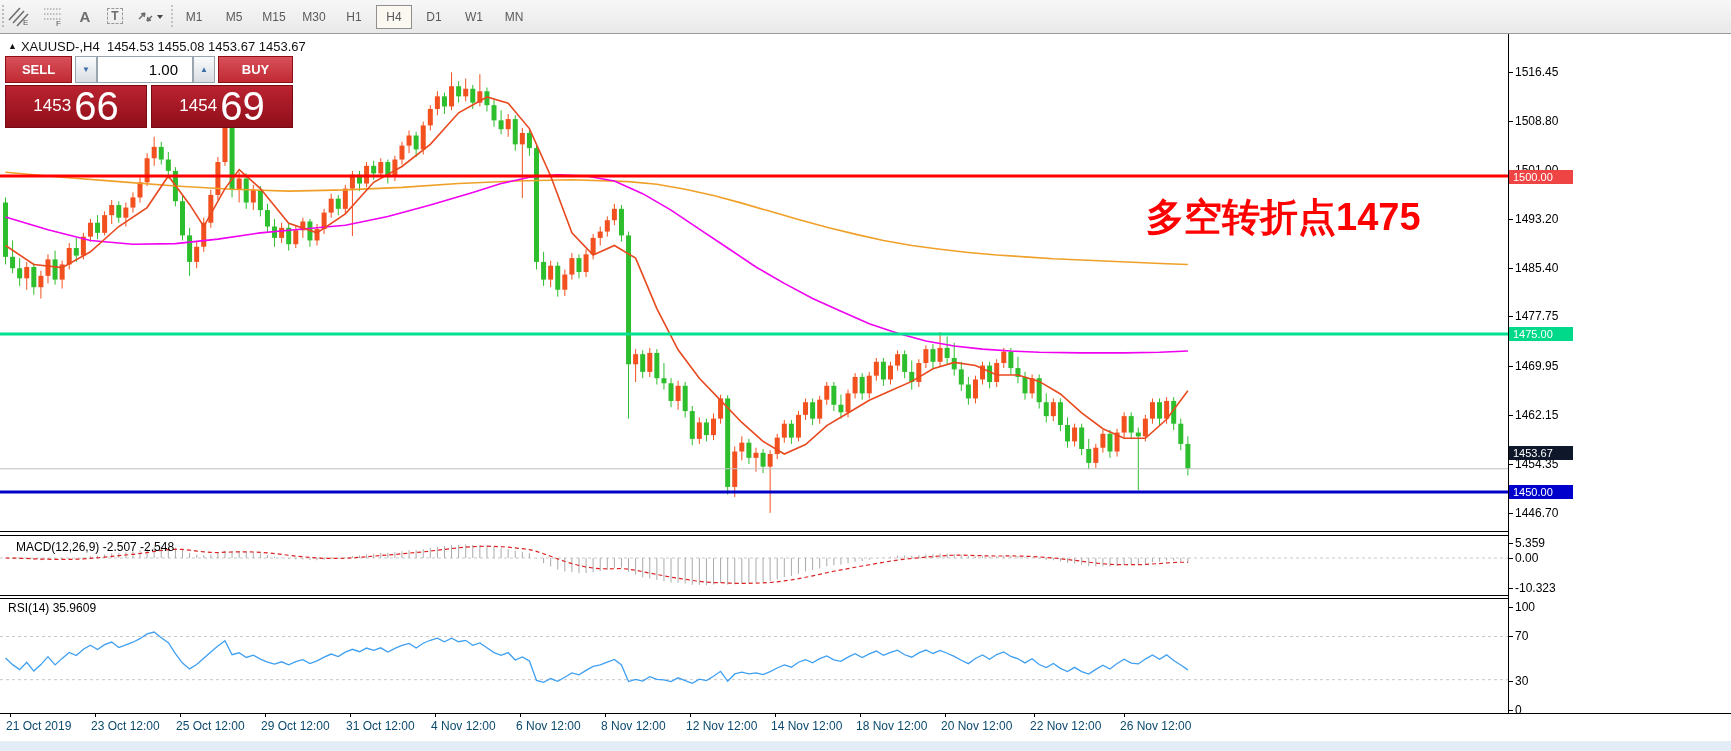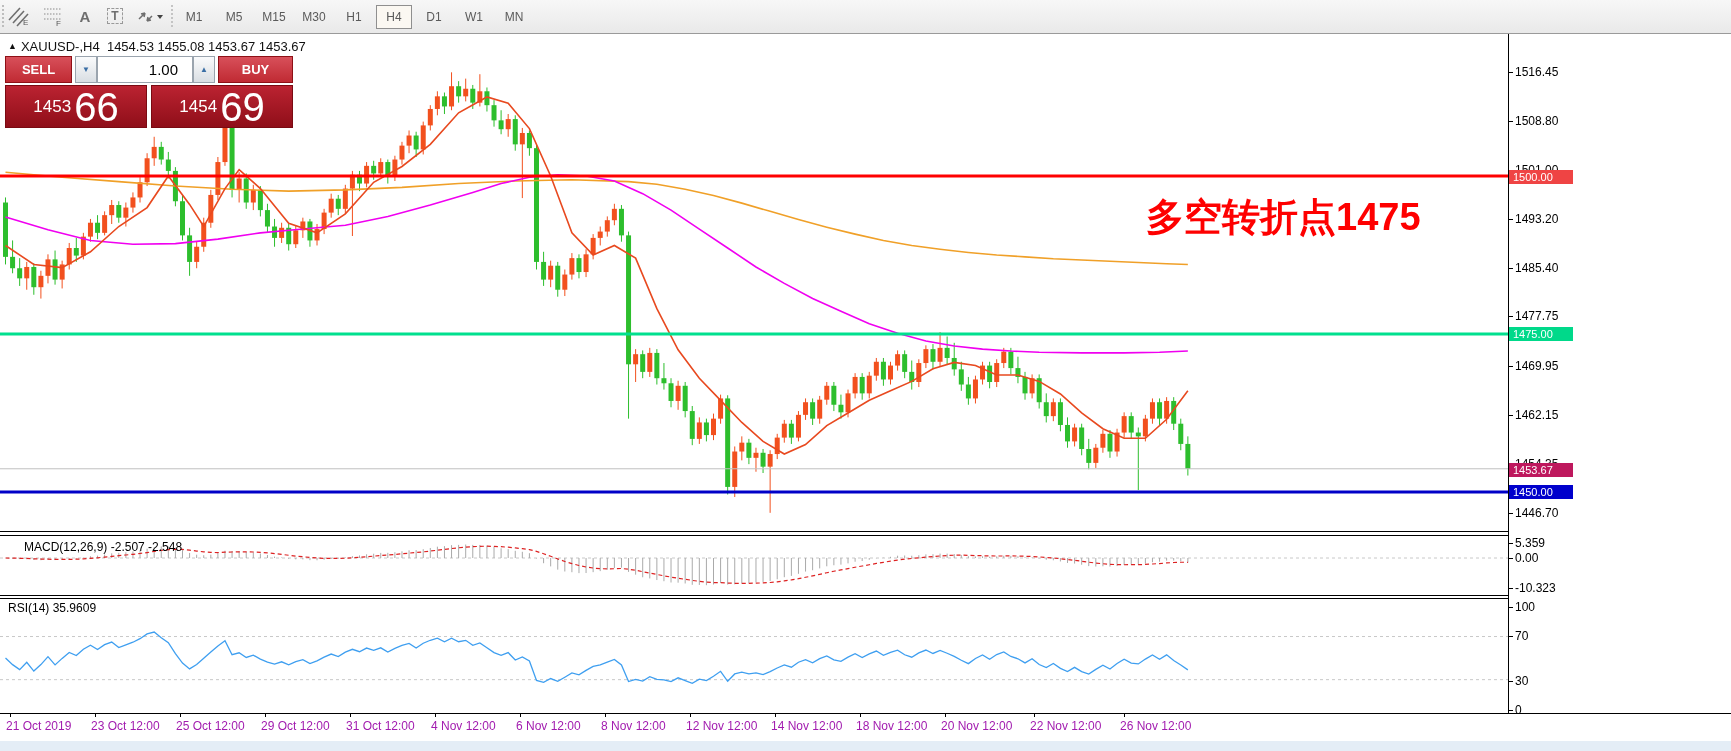--- a/index.html
+++ b/index.html
@@ -15,40 +15,40 @@
   #tf-group{position:absolute;left:176px;top:5px;height:23px;display:flex;gap:4px;}
   .tf-btn{min-width:26px;height:22px;padding:0 4px;display:flex;align-items:center;justify-content:center;
     font-size:12px;color:#5a5a5a;border:1px solid transparent;cursor:pointer;}
   .tf-btn.active{background:#fbf8f2;border:1px solid #8f8f8f;}
   
   .hline-div{position:absolute;left:0;background:#000;height:1px;}
   .ax-label{position:absolute;left:1515px;font-size:12px;color:#000;z-index:2;}
   .ax-tick{position:absolute;left:1508px;width:5px;height:1px;background:#000;z-index:2;}
   .badge{position:absolute;left:1509px;width:60px;height:14px;color:#fff;font-size:11px;
     line-height:14px;padding-left:4px;z-index:3;}
-  .date-label{position:absolute;top:719px;font-size:12px;color:#a21caf;}
+  .date-label{position:absolute;top:719px;font-size:12px;color:#0c4a6e;}
   .date-tick{position:absolute;top:713px;width:1px;height:4px;background:#000;}
   .ind-label{position:absolute;font-size:12px;color:#000;z-index:2;}
   
   #sym-header{position:absolute;left:8px;top:39px;font-size:13px;color:#111;z-index:4;}
   #sym-header .tri{font-size:9px;vertical-align:2px;margin-right:4px;}
   
   #trade{position:absolute;left:5px;top:56px;width:288px;height:72px;z-index:6;}
   .btn-red{position:absolute;top:0;height:27px;background:linear-gradient(#d8505a,#c02a33);
     border:1px solid #8e1016;color:#fff;font-size:13px;font-weight:bold;display:flex;
     align-items:center;justify-content:center;box-sizing:border-box;cursor:pointer;text-align:right;}
   .vol-btn{position:absolute;top:0;width:22px;height:27px;background:linear-gradient(#fafbfc,#d9dee3);
     border:1px solid #9aa4ae;box-sizing:border-box;display:flex;align-items:center;justify-content:center;
     color:#3a6ea5;font-size:8px;cursor:pointer;}
   #vol-field{position:absolute;left:92px;top:0;width:96px;height:27px;border:1px solid #9aa4ae;
     box-sizing:border-box;background:#fff;font-size:15px;color:#000;text-align:right;
     padding-right:14px;font-family:"Liberation Sans",sans-serif;}
   .big-panel{position:absolute;top:29px;width:142px;height:43px;
     background:linear-gradient(#bb2331,#8f0e19);border:1px solid #7a0a12;box-sizing:border-box;
-    color:#fff;display:flex;align-items:center;justify-content:center;cursor:pointer;}
+    color:#fff;display:flex;align-items:flex-start;justify-content:center;cursor:pointer;}
   .big-panel .small{font-size:17px;line-height:40px;}
   .big-panel .big{font-size:40px;line-height:40px;margin-left:3px;}
   
   #annotation{position:absolute;left:1146px;top:192px;font-size:38px;font-weight:bold;
     color:#fe0000;z-index:3;white-space:nowrap;}
   svg{position:absolute;left:0;top:0;z-index:1;}
 </style>
 </head>
 <body>
 
@@ -123,21 +123,21 @@
       <span class="big">66</span>
     </div>
     <div class="big-panel" style="left:146px">
       <span class="small">1454</span>
       <span class="big">69</span>
     </div>
   </div>
 
   <div id="annotation">多空转折点1475</div>
 
-  <div class="ind-label" style="left:24px;top:540px">
+  <div class="ind-label" style="left:16px;top:540px">
     <span>MACD(12,26,9)</span> <span>-2.507 -2.548</span>
   </div>
   <div class="ind-label" style="left:8px;top:601px">
     <span>RSI(14)</span> <span>35.9609</span>
   </div>
 
   <svg id="chart-svg" width="1731" height="751">
       <line x1="0" y1="558" x2="1508" y2="558" stroke="#c8c8c8" stroke-dasharray="3 3"></line>
       <line x1="0" y1="636.54" x2="1508" y2="636.54" stroke="#c8c8c8" stroke-dasharray="3 3"></line>
       <line x1="0" y1="679.66" x2="1508" y2="679.66" stroke="#c8c8c8" stroke-dasharray="3 3"></line>
@@ -694,21 +694,21 @@
       <div class="ax-tick" style="top:607px"></div>
       <div class="ax-label" style="top:600px">100</div>
       <div class="ax-tick" style="top:636px"></div>
       <div class="ax-label" style="top:629px">70</div>
       <div class="ax-tick" style="top:681px"></div>
       <div class="ax-label" style="top:674px">30</div>
       <div class="ax-tick" style="top:710px"></div>
       <div class="ax-label" style="top:703px">0</div>
       <div class="badge" style="top:170px;background:#ef4444">1500.00</div>
       <div class="badge" style="top:327px;background:#00d98a">1475.00</div>
-      <div class="badge" style="top:463px;background:#be185d">1453.67</div>
+      <div class="badge" style="top:446px;background:#0f172a">1453.67</div>
       <div class="badge" style="top:485px;background:#0000cc">1450.00</div>
       <div class="date-tick" style="left:10px"></div>
       <div class="date-label" style="left:6px">21 Oct 2019</div>
       <div class="date-tick" style="left:95px"></div>
       <div class="date-label" style="left:91px">23 Oct 12:00</div>
       <div class="date-tick" style="left:180px"></div>
       <div class="date-label" style="left:176px">25 Oct 12:00</div>
       <div class="date-tick" style="left:265px"></div>
       <div class="date-label" style="left:261px">29 Oct 12:00</div>
       <div class="date-tick" style="left:350px"></div>

